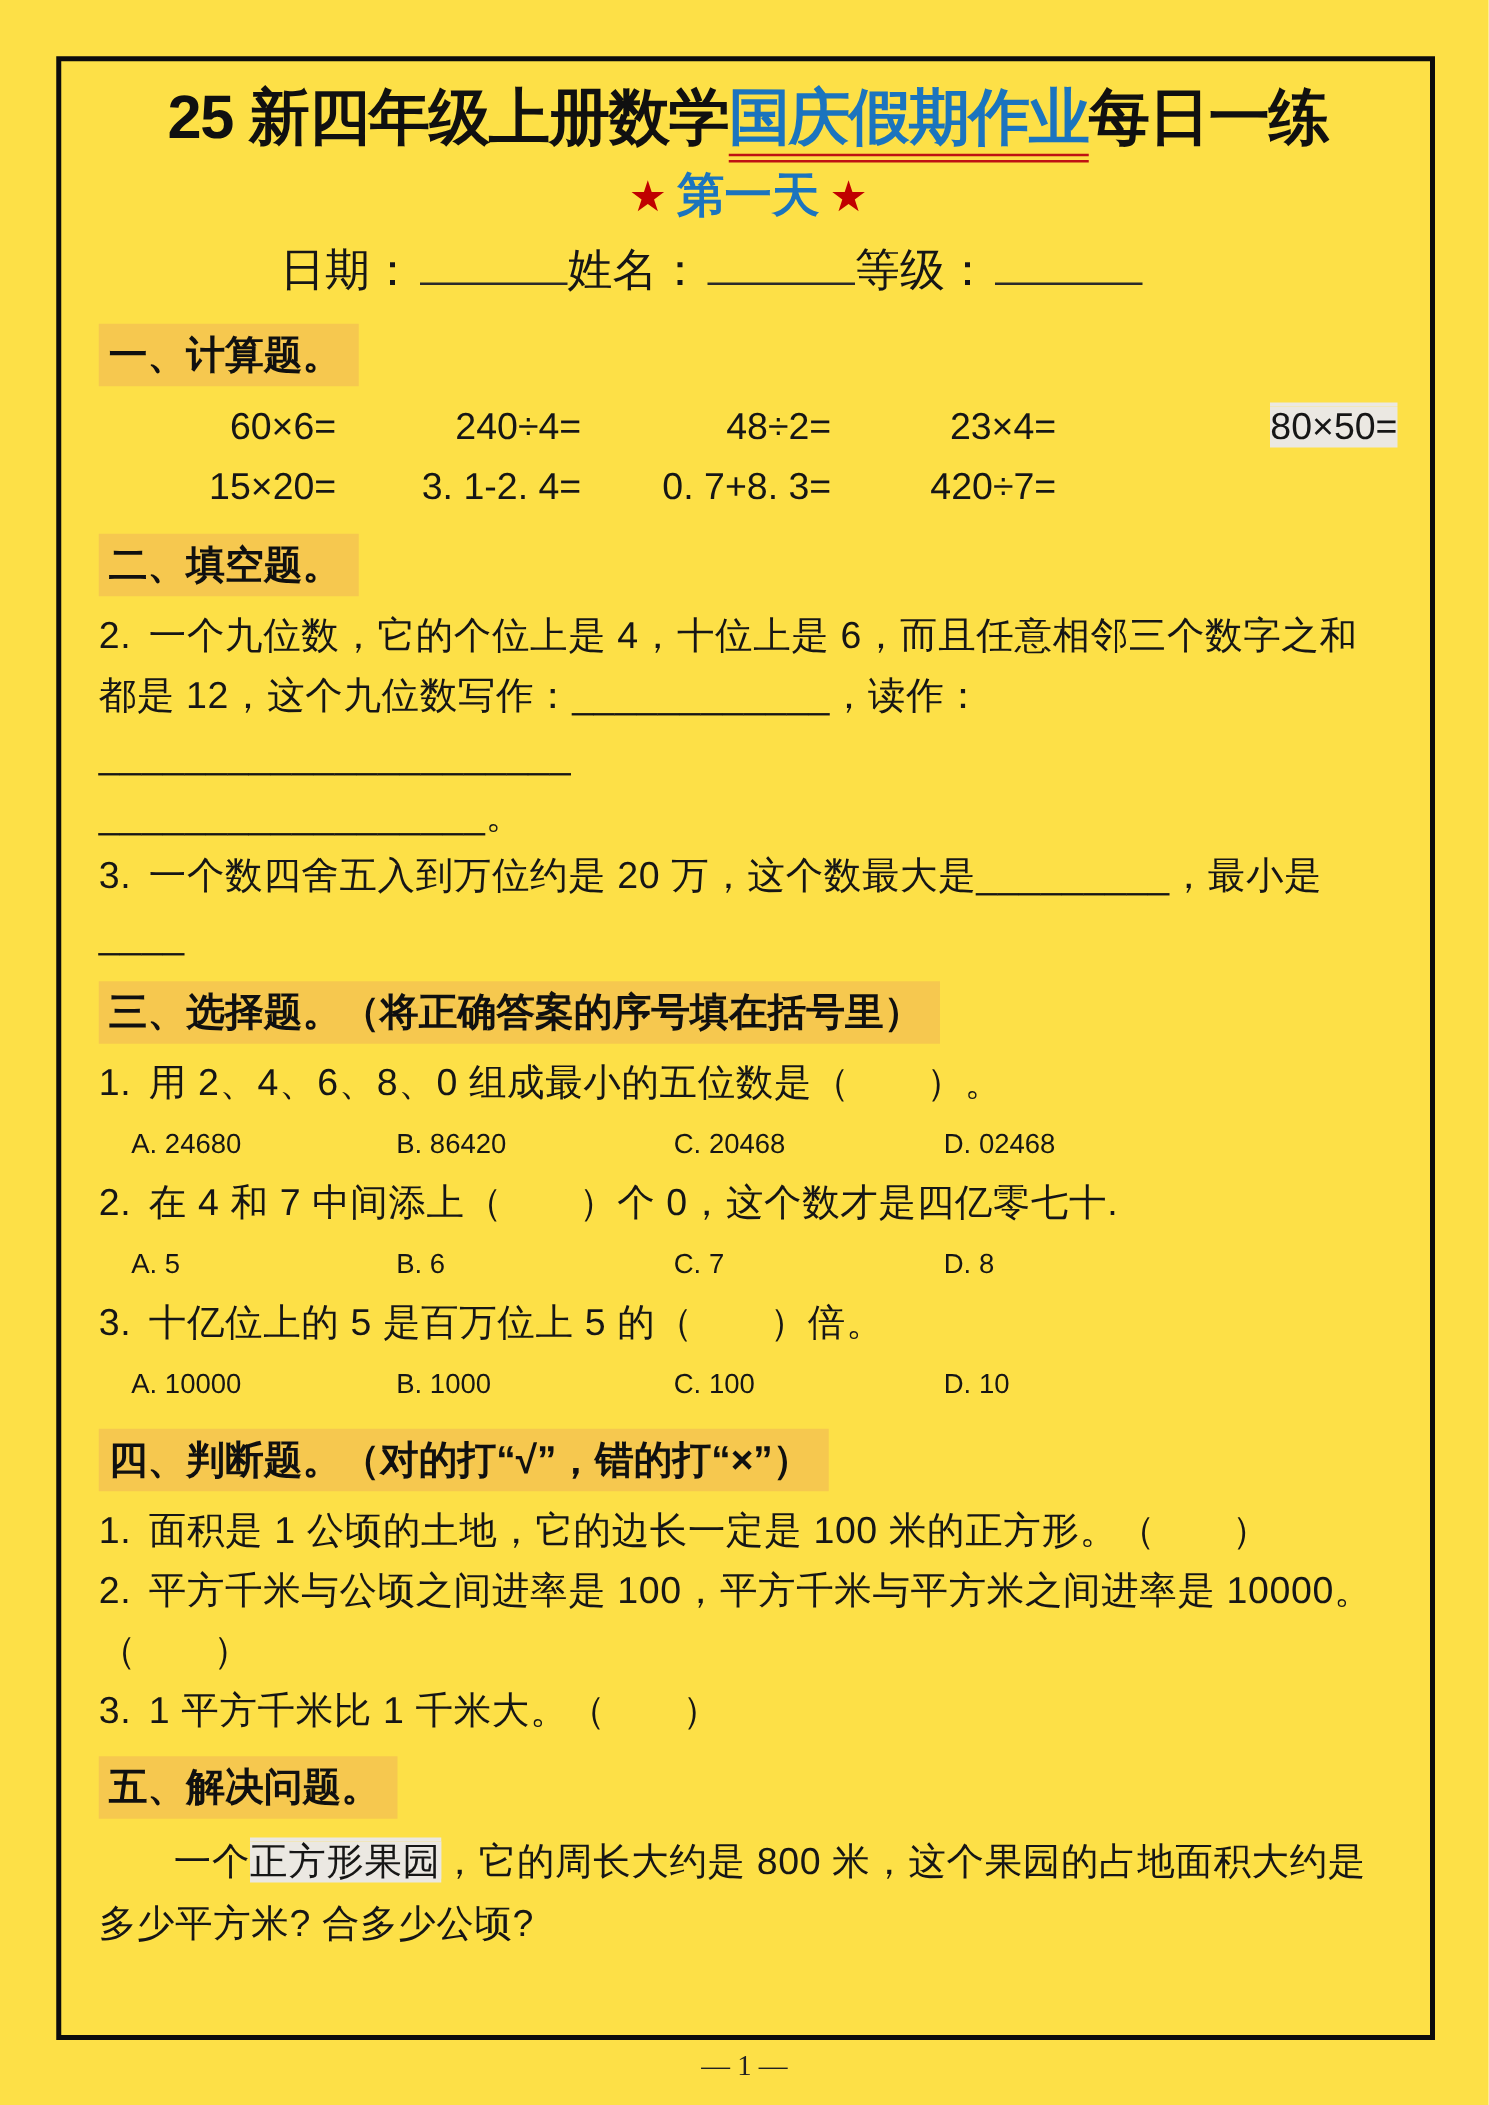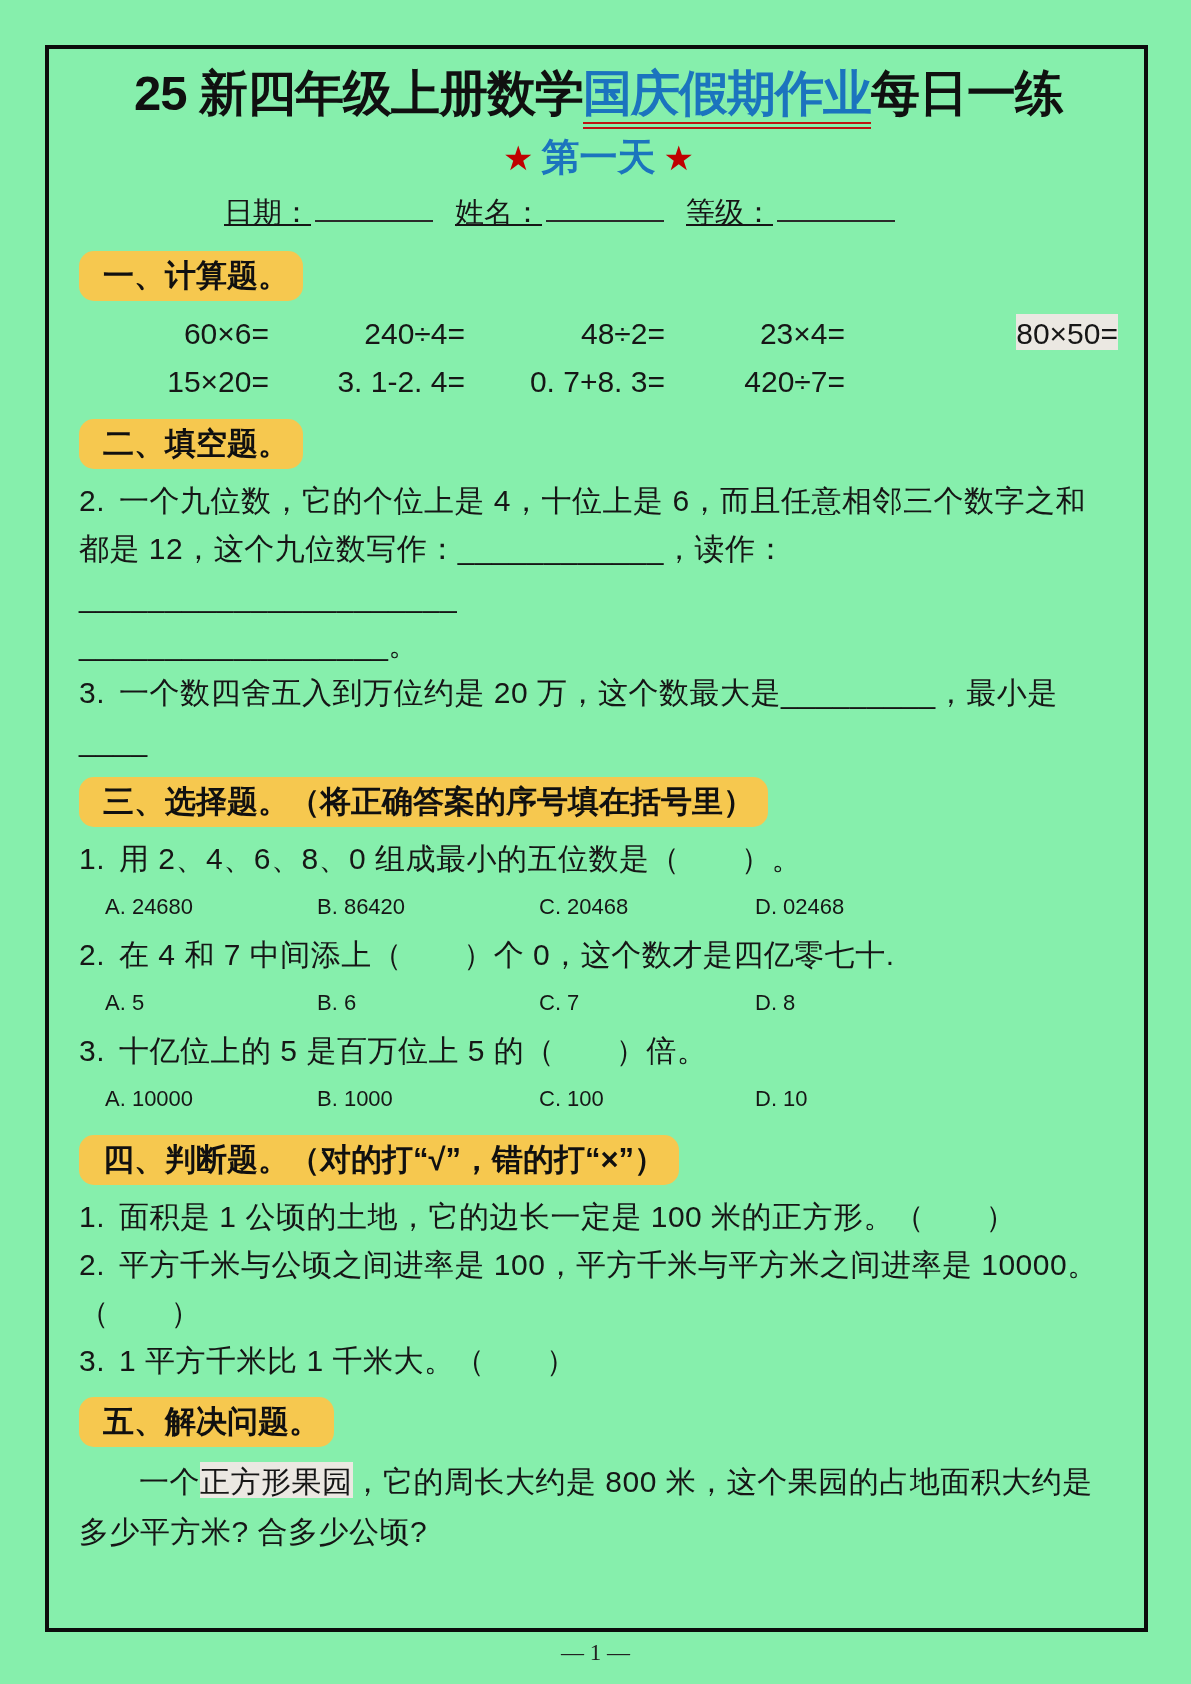--- a/index.html
+++ b/index.html
@@ -1,37 +1,37 @@
 <!DOCTYPE html>
 <html><head>
 <meta charset="utf-8">
 <style>
   html,body{margin:0;padding:0;background:#ffffff;}
   .page{
-    position:relative; width:1191px; height:1684px; background:#86efac;
+    position:relative; width:1191px; height:1684px; background:#fde047;
     font-family:"Liberation Sans", sans-serif; color:#161616; overflow:hidden;
   }
   .sheet{
     position:absolute; left:45px; top:45px; width:1103px; height:1587px;
     border:4px solid #0c0c0c; box-sizing:border-box; padding:8px 26px 0 30px;
   }
   .title{
     margin:4px 0 0 0; text-align:center; font-size:49px; font-weight:bold;
     white-space:nowrap; letter-spacing:-1px; color:#101010;
   }
   .t-blue{ color:#1B74BE; border-bottom:7px double #BE1212; padding-bottom:2px;}
   .day{ text-align:center; font-size:38px; font-weight:bold; margin-top:8px; line-height:44px;}
   .star{ color:#C00000; font-size:34px; font-weight:normal;}
   .day-text{ color:#1B74BE; margin:0 8px;}
-  .fields{ display:flex; gap:22px; margin:12px 0 6px 145px; font-size:29px; align-items:flex-end;text-decoration:underline;}
+  .fields{ display:flex; margin:12px 0 6px 145px; font-size:36px; align-items:flex-end;}
   .fields .lbl{ white-space:nowrap;}
   .blank{ display:inline-block; width:118px; border-bottom:2px solid #2b2b2b; height:28px; margin-left:4px;}
   .sec{
     display:inline-block; background:#F6C84F; color:#101010; font-weight:bold;
-    font-size:31px; line-height:36px; padding:7px 14px 7px 24px; margin:12px 0 8px 0;border-radius:15px;
+    font-size:31px; line-height:36px; padding:7px 14px 7px 8px; margin:12px 0 8px 0;
   }
   .calc-row{
     display:grid; grid-template-columns:180px 196px 200px 180px auto;
     font-size:30px; line-height:46px; padding-left:10px; margin:2px 0;text-align:right;
   }
   .ln{ font-size:30px; line-height:48px; letter-spacing:0.5px;}
   .ln .no{ margin-right:14px;}
   .opts{
     display:grid; grid-template-columns:212px 222px 216px auto;
     font-size:22px; line-height:48px; padding-left:26px;

